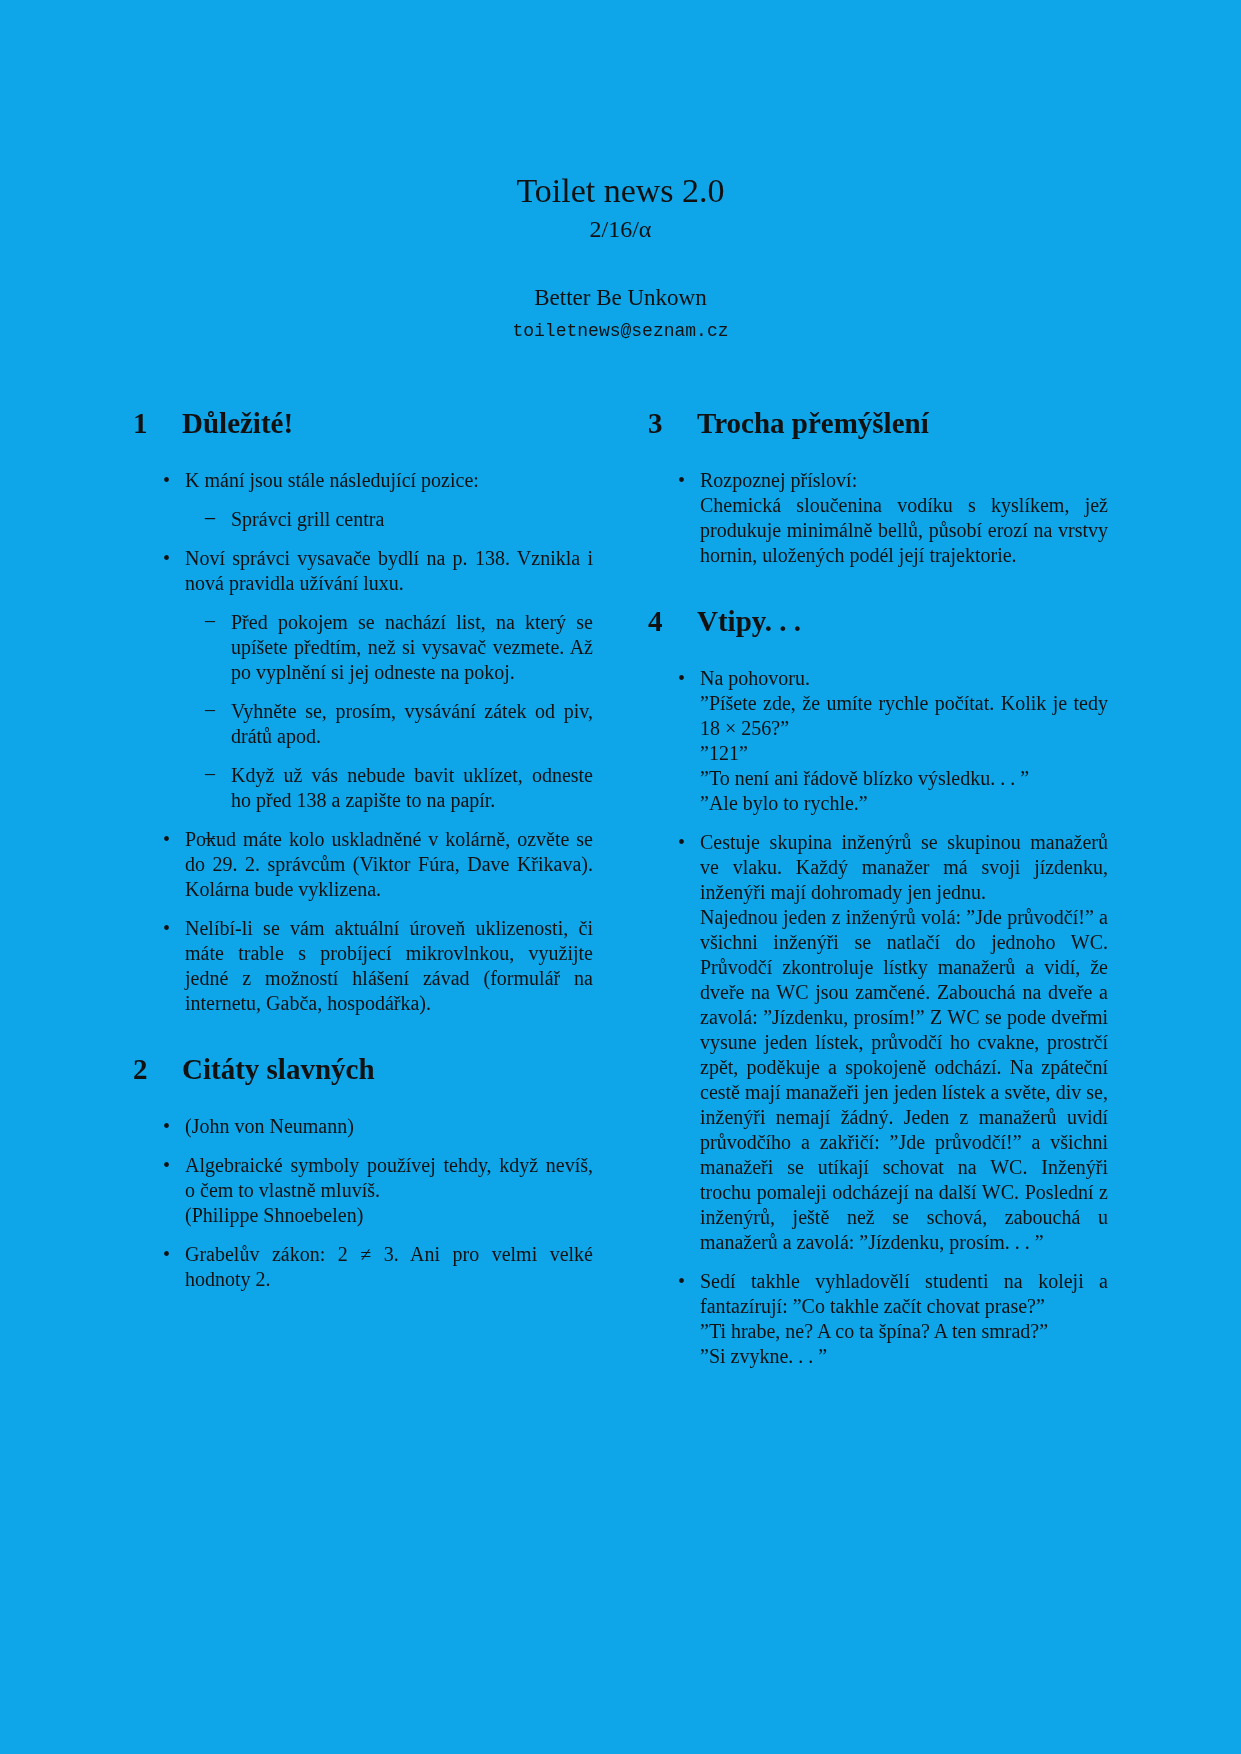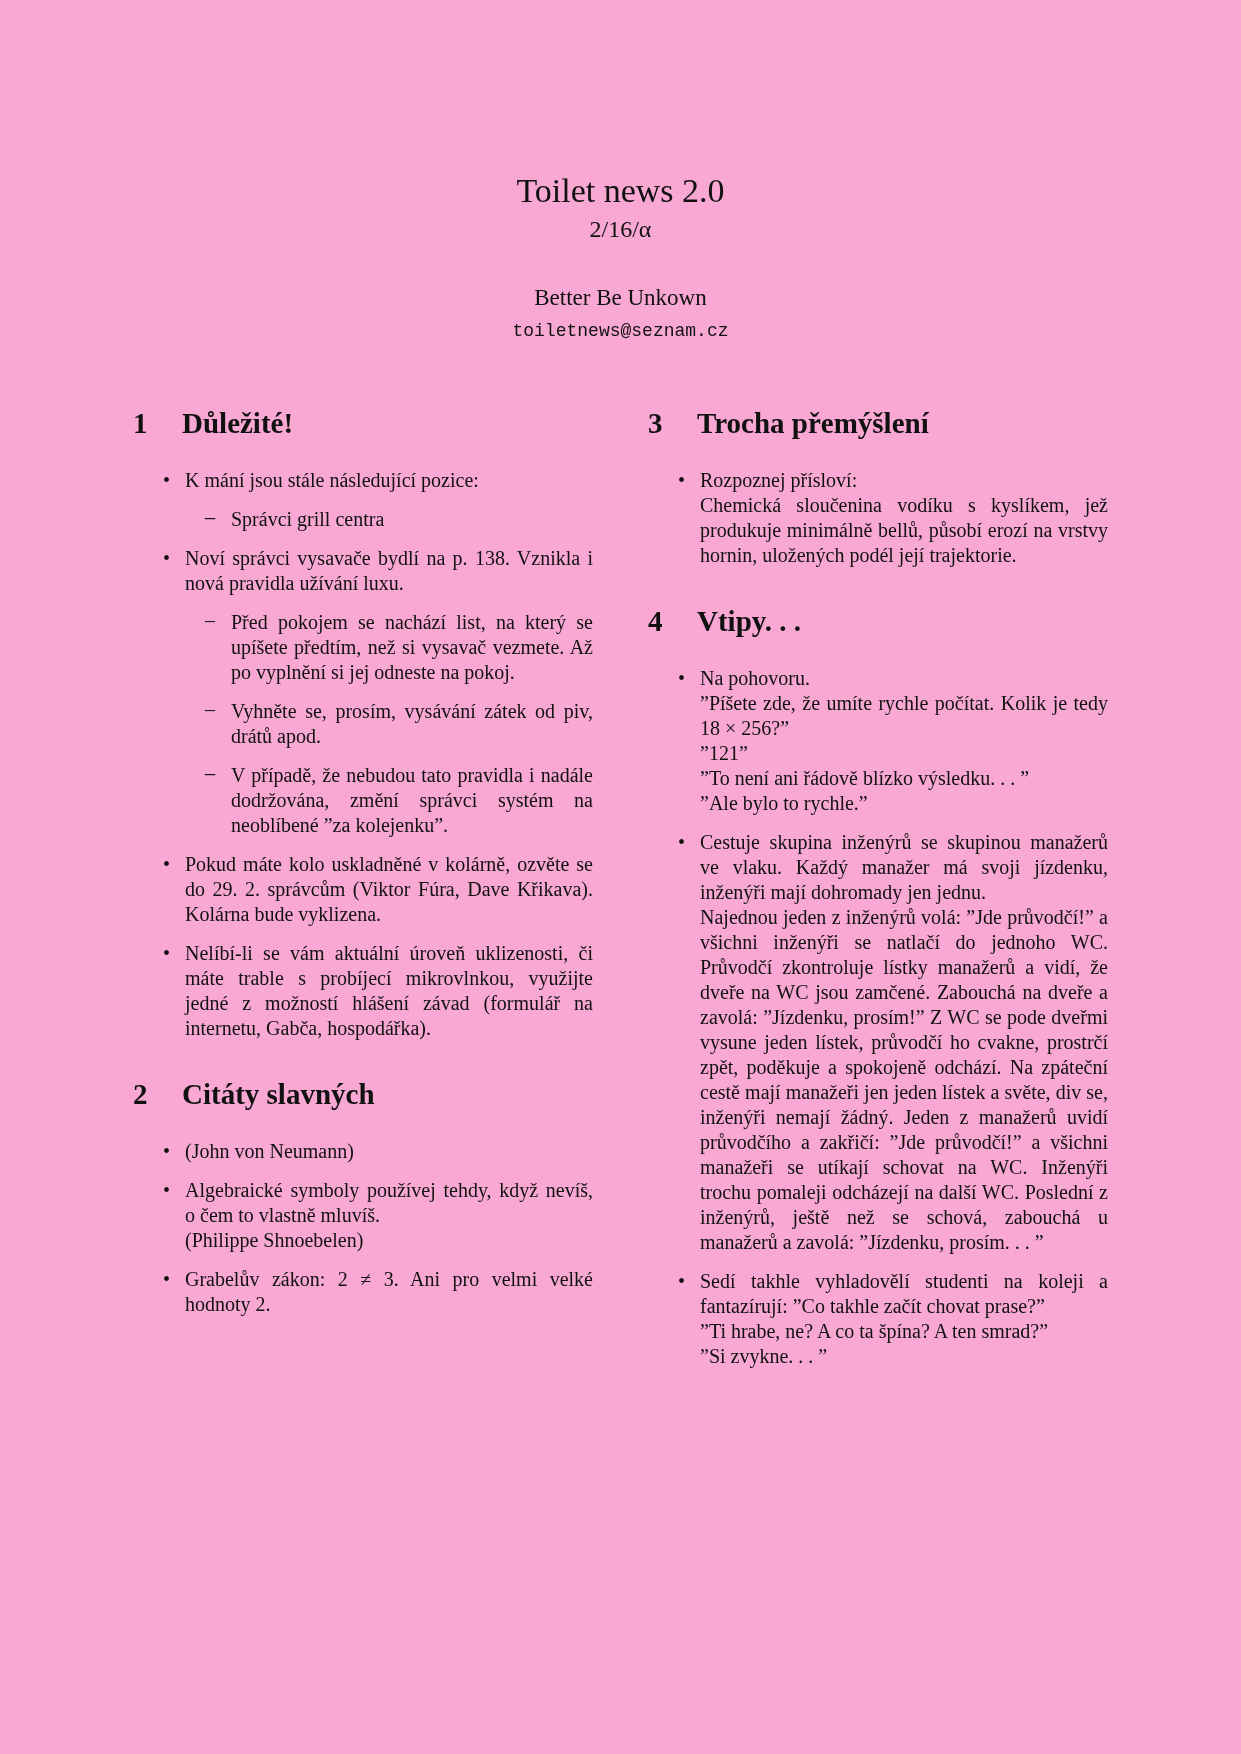--- a/index.html
+++ b/index.html
@@ -1,19 +1,19 @@
 <!DOCTYPE html>
 <html lang="cs"><head>
 <meta charset="utf-8">
 <style>
   html,body{margin:0;padding:0;background:#888;}
   .page{
     position:relative;
     width:1241px;height:1754px;
-    background:#f9a8d4;
+    background:#0ea5e9;
     color:#111111;
     font-family:"Liberation Serif","DejaVu Serif",serif;
     font-size:20px;line-height:25px;
     overflow:hidden;
     margin:0 auto;
   }
   .content{position:absolute;left:133px;top:0;width:975px;}
   
   .doc-header{padding-top:170px;text-align:center;}
   .doc-title{font-size:34px;line-height:42px;font-weight:normal;margin:0;}
@@ -83,24 +83,24 @@
                 <li>
                   <span class="marker">–</span>
                   <span class="line">Před pokojem se nachází list, na který se upíšete předtím, než si vysavač vezmete. Až po vyplnění si jej odneste na pokoj.</span>
                 </li>
                 <li>
                   <span class="marker">–</span>
                   <span class="line">Vyhněte se, prosím, vysávání zátek od piv, drátů apod.</span>
                 </li>
                 <li>
                   <span class="marker">–</span>
+                  <span class="line">Když už vás nebude bavit uklízet, odneste ho před 138 a zapište to na papír.</span>
                 </li>
                 <li>
                   <span class="marker">–</span>
-                  <span class="line">V případě, že nebudou tato pravidla i nadále dodržována, změní správci systém na neoblíbené ”za kolejenku”.</span>
                 </li>
               </ul>
             </li>
             <li>
               <span class="marker">•</span>
               <span class="line">Pokud máte kolo uskladněné v kolárně, ozvěte se do 29. 2. správcům (Viktor Fúra, Dave Křikava). Kolárna bude vyklizena.</span>
             </li>
             <li>
               <span class="marker">•</span>
               <span class="line">Nelíbí-li se vám aktuální úroveň uklizenosti, či máte trable s probíjecí mikrovlnkou, využijte jedné z možností hlášení závad (formulář na internetu, Gabča, hospodářka).</span>

